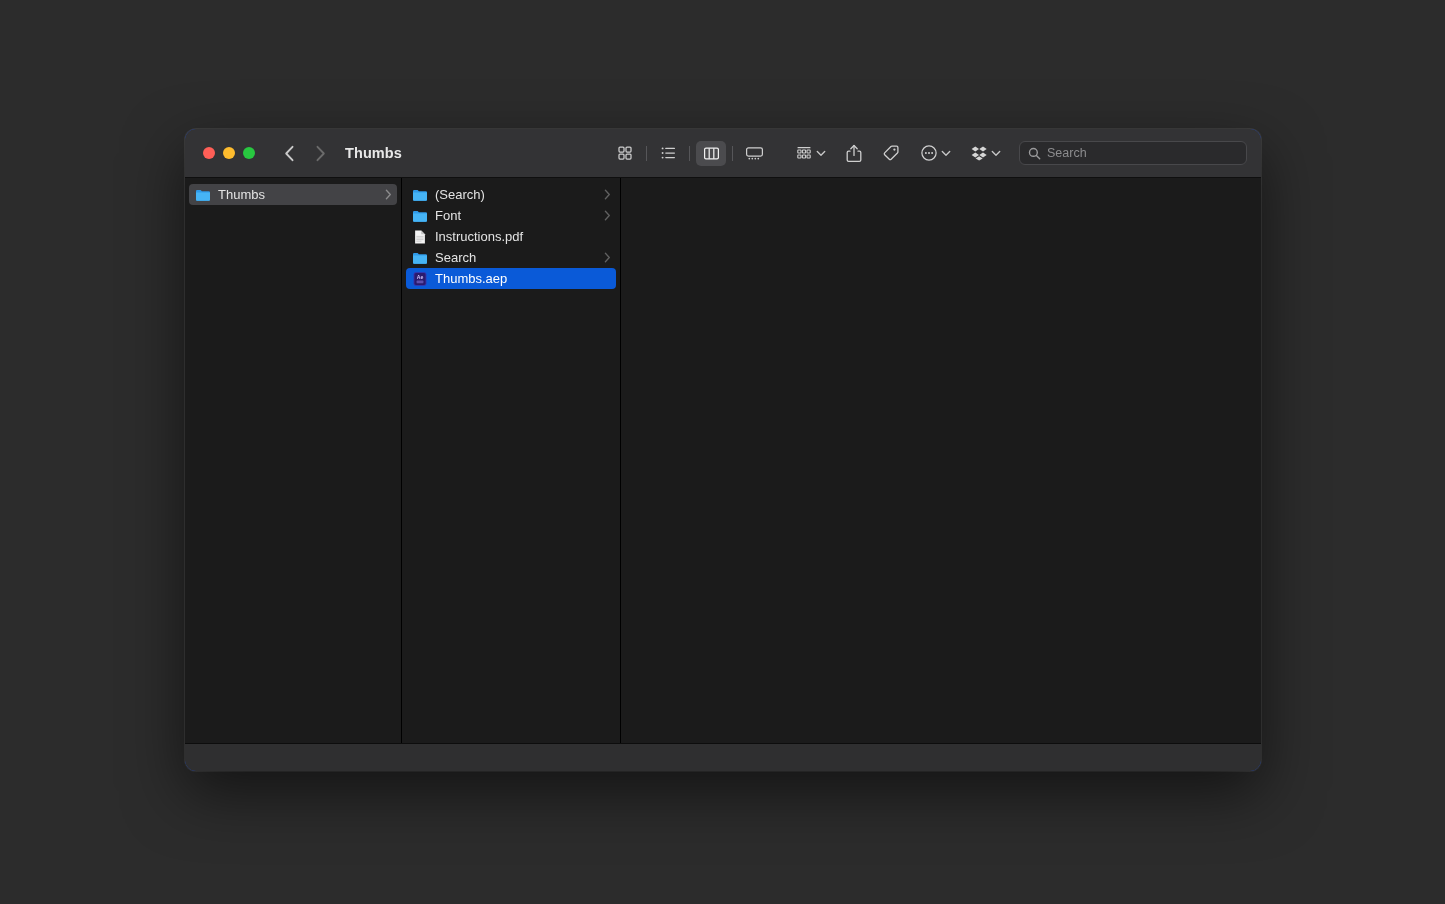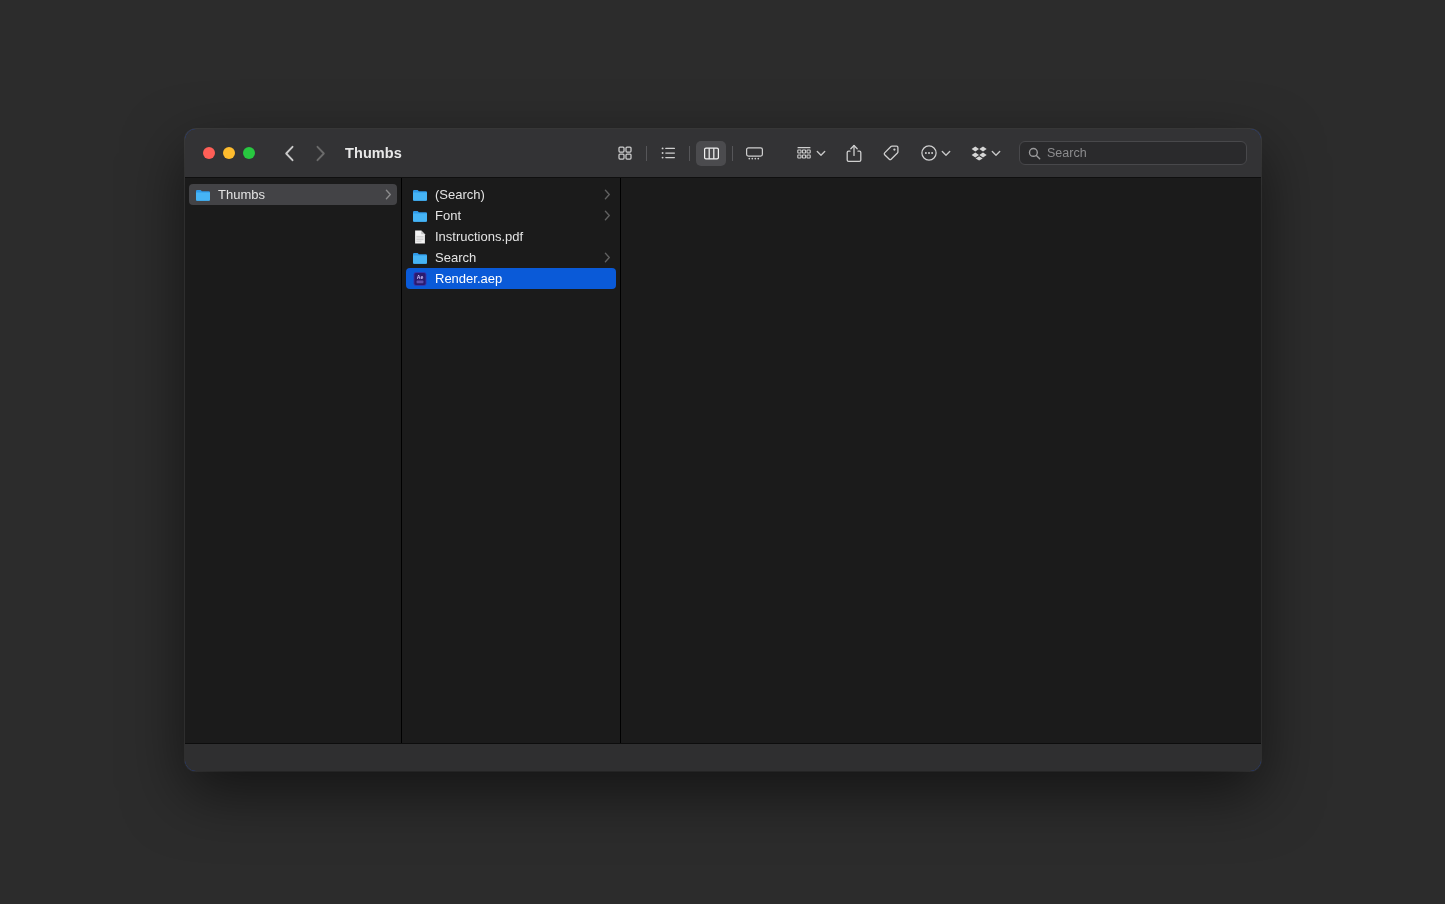--- a/index.html
+++ b/index.html
@@ -401,21 +401,21 @@
           </svg>
         </div>
 
         <div class="row sel-active">
           <svg class="icon-16" viewBox="0 0 16 16">
             <rect x="1.6" y="1.2" width="12.8" height="13.6" rx="2.3" fill="#3a2ea8"></rect>
             <rect x="2.5" y="2.1" width="11" height="11.8" rx="1.7" fill="#2a1b6e"></rect>
             <text x="8" y="7.6" font-family="Liberation Sans, sans-serif" font-size="5.1" font-weight="bold" fill="#d2c7ff" text-anchor="middle">Ae</text>
             <rect x="4.6" y="9.6" width="6.8" height="2.7" rx=".6" fill="#8a7ae0" opacity=".55"></rect>
           </svg>
-          <span class="label">Render.aep</span>
+          <span class="label">Thumbs.aep</span>
         </div>
 
       </div>
 
       <div class="column c3"></div>
 
     </div>
 
     <div id="bottom-bar"></div>
 

